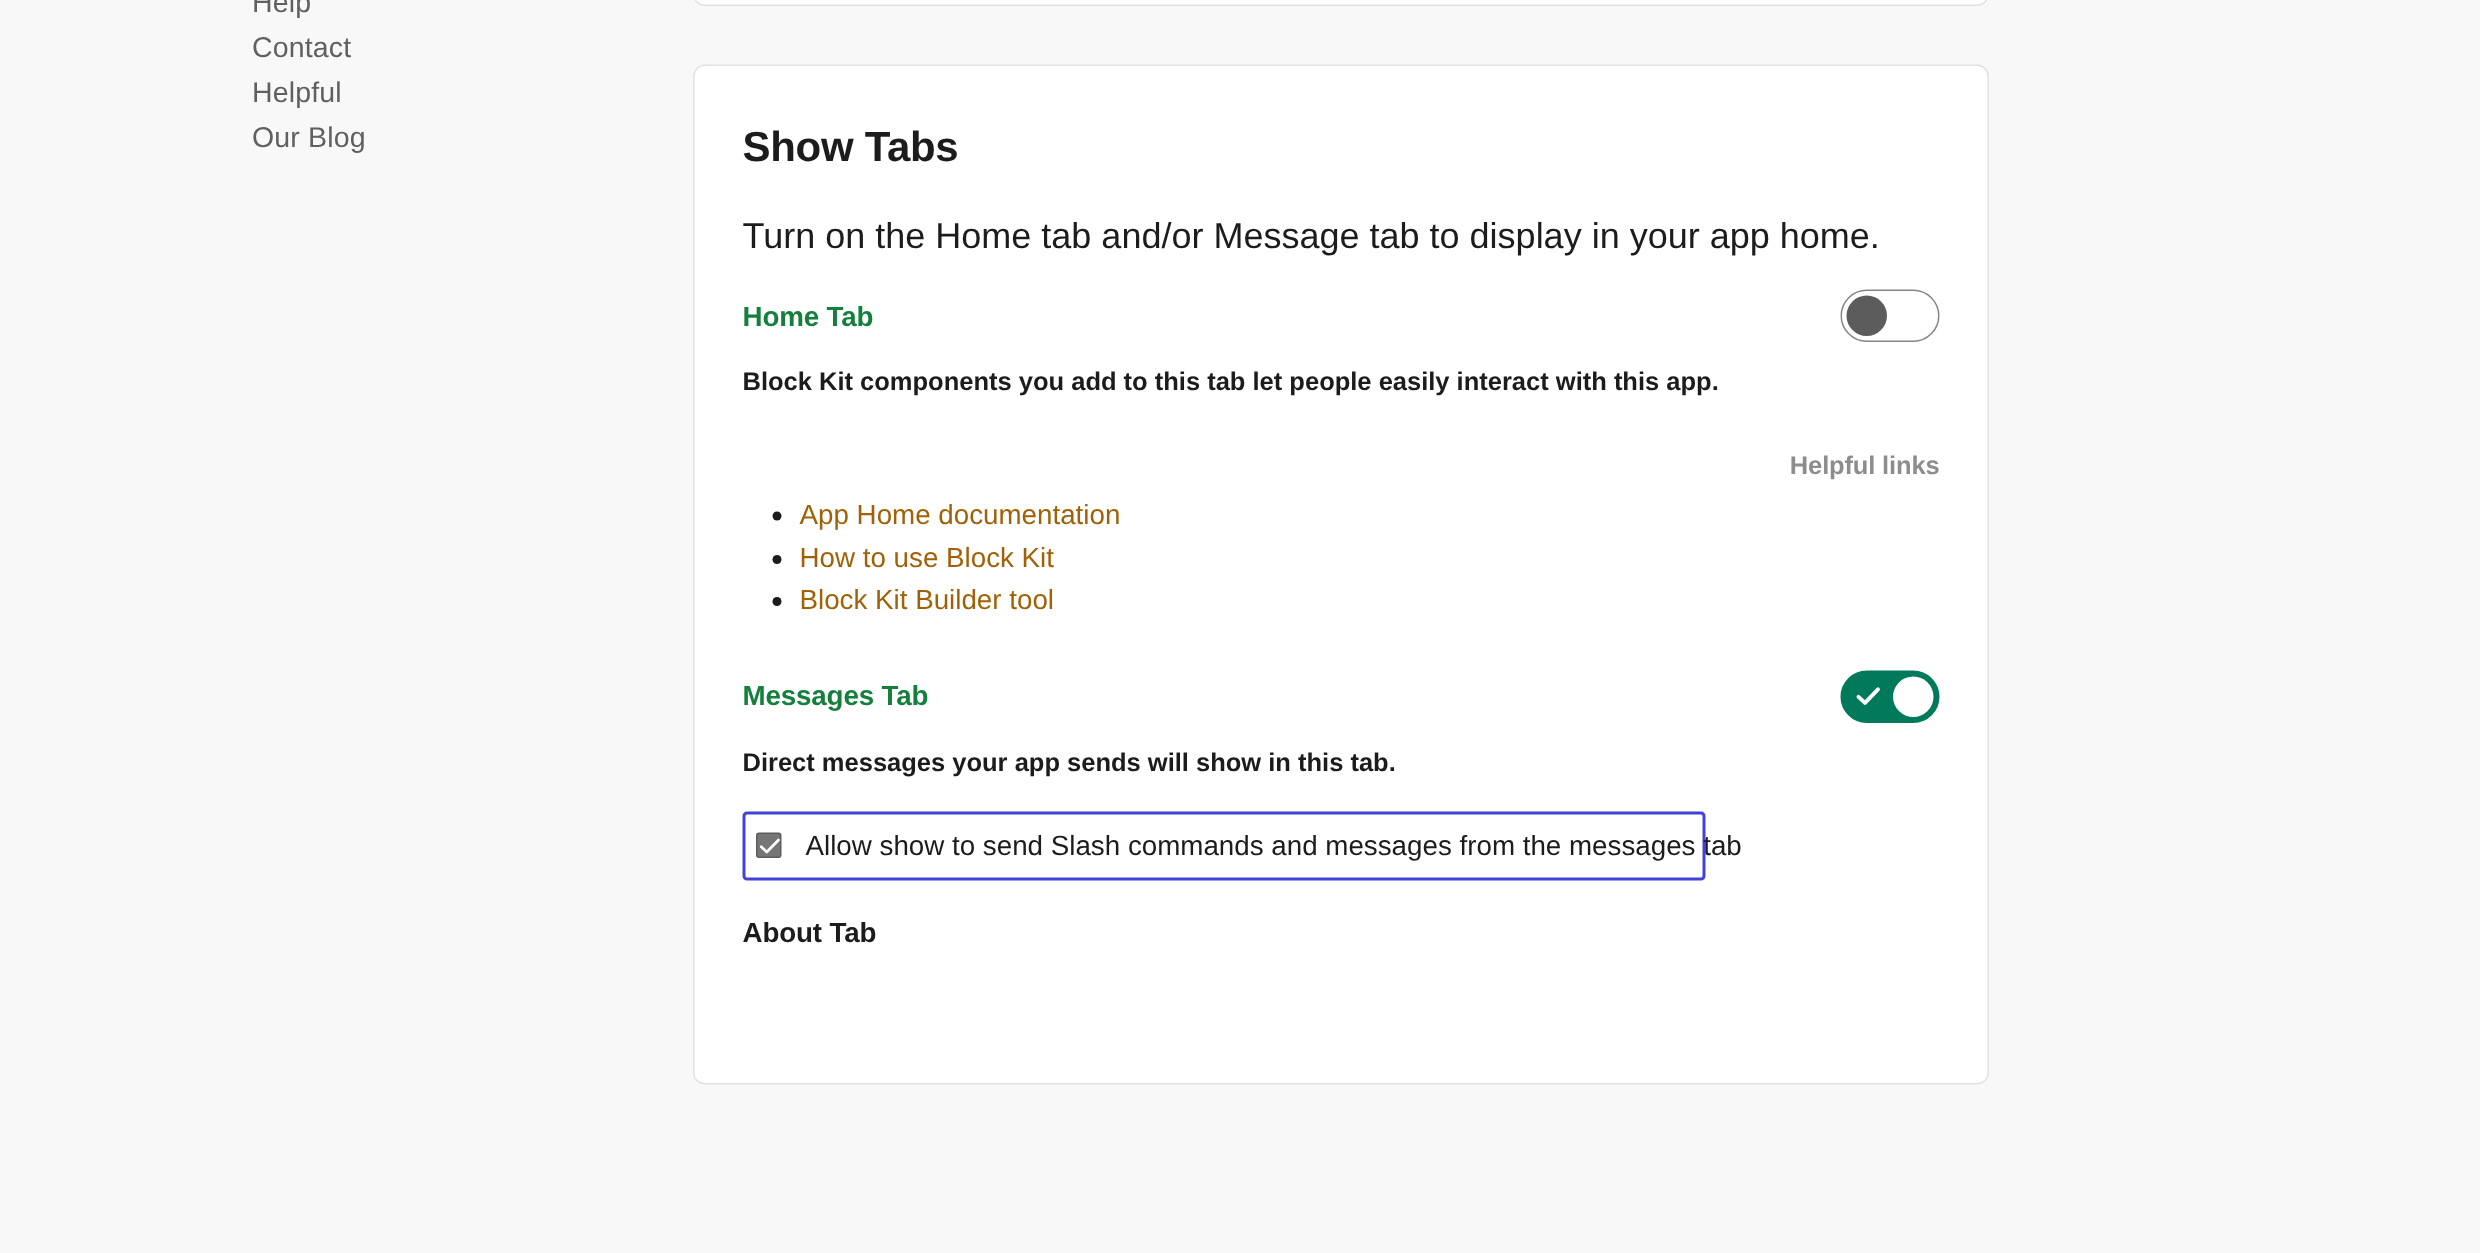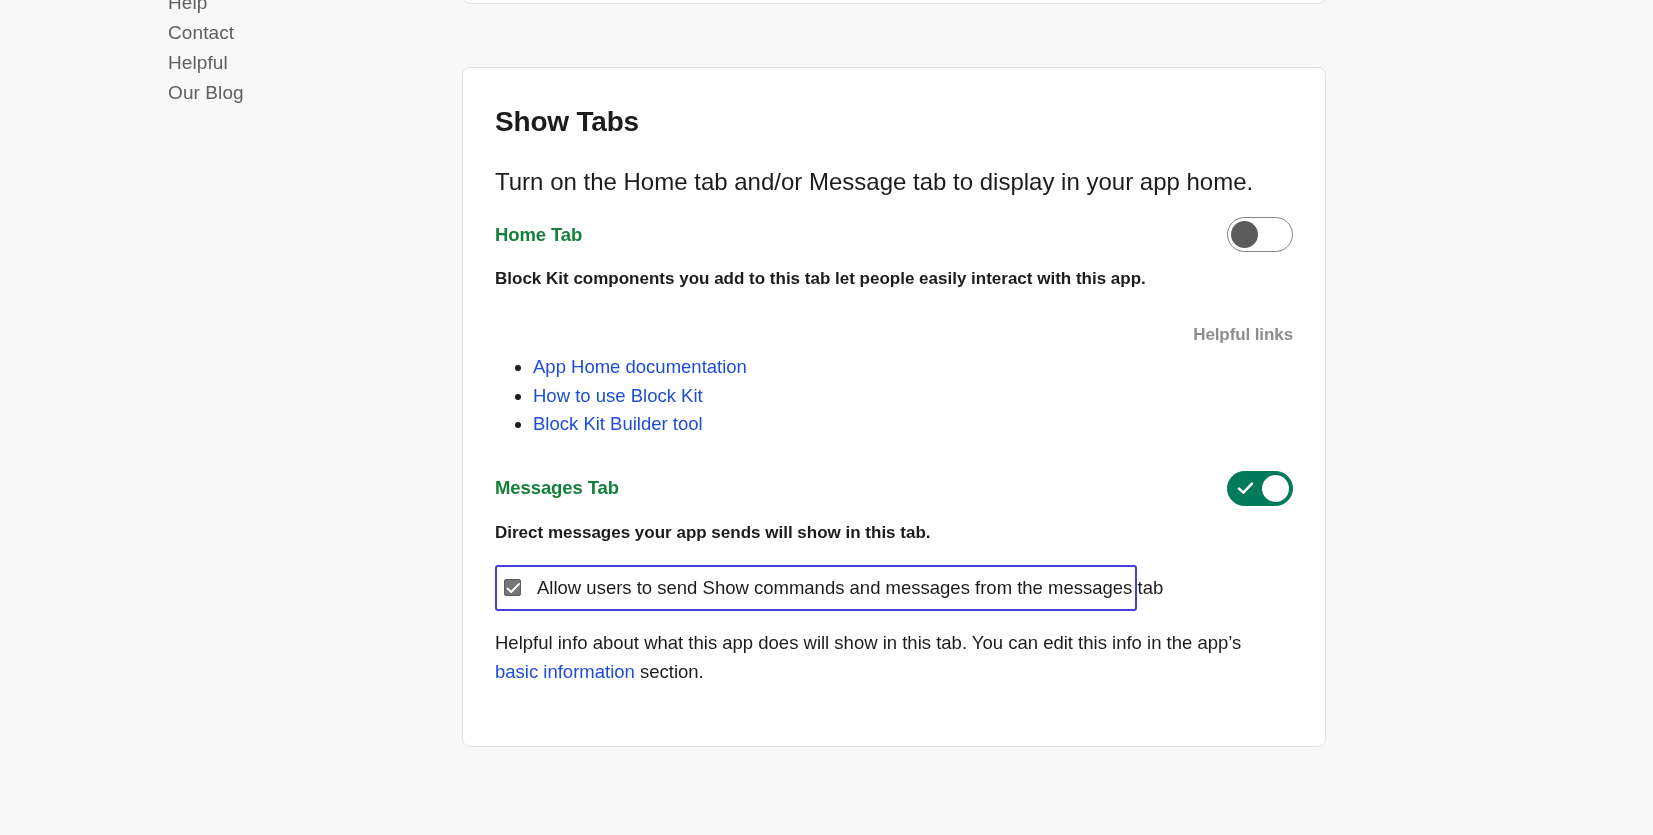--- a/index.html
+++ b/index.html
@@ -52,21 +52,20 @@
     position: absolute;
     left: 462px;
     top: 43px;
     width: 864px;
     height: 680px;
     background: #ffffff;
     border: 1px solid #e2e2e2;
     border-radius: 8px;
     box-sizing: border-box;
     padding: 30px 32px 16px 32px;
-    margin-top: 24px;
   }
 
   .card-title {
     font-size: 28px;
     font-weight: bold;
     letter-spacing: -0.2px;
     margin: 8px 0 0 0;
     color: #1d1c1d;
   }
 
@@ -156,21 +155,21 @@
     padding-left: 38px;
     list-style: disc;
   }
   ul.links li {
     font-size: 18.5px;
     line-height: 28.5px;
     color: #1d1c1d;
   }
   ul.links li::marker { color: #1d1c1d; }
   a.blue {
-    color: #1d4ed8;
+    color: #a16207;
     text-decoration: none;
   }
 
   
   .checkbox-focus {
     margin-top: 19px;
     width: 642px;
     height: 46px;
     border: 2px solid #4242d8;
     border-radius: 3px;
@@ -269,19 +268,19 @@
   </div>
 
   <p class="tab-desc">Direct messages your app sends will show in this tab.</p>
 
   <label class="checkbox-focus">
     <span class="checkbox">
       <svg width="15" height="13" viewBox="0 0 15 13" fill="none" xmlns="http://www.w3.org/2000/svg">
         <path d="M1.5 6.5 L5.2 10 L13 2" stroke="#ffffff" stroke-width="1.8" stroke-linecap="round" stroke-linejoin="round"></path>
       </svg>
     </span>
-    <span class="checkbox-label">Allow users to send Show commands and messages from the messages tab</span>
+    <span class="checkbox-label">Allow show to send Slash commands and messages from the messages tab</span>
   </label>
 
-
-  <p class="about-desc"><span>Helpful info about what this app does will show in this tab. You can edit this info in the app’s </span><a class="blue" href="#">basic information</a><span> section.</span></p>
+  <div class="about-heading">About Tab</div>
+
 
 </section>
 
 </body></html>

